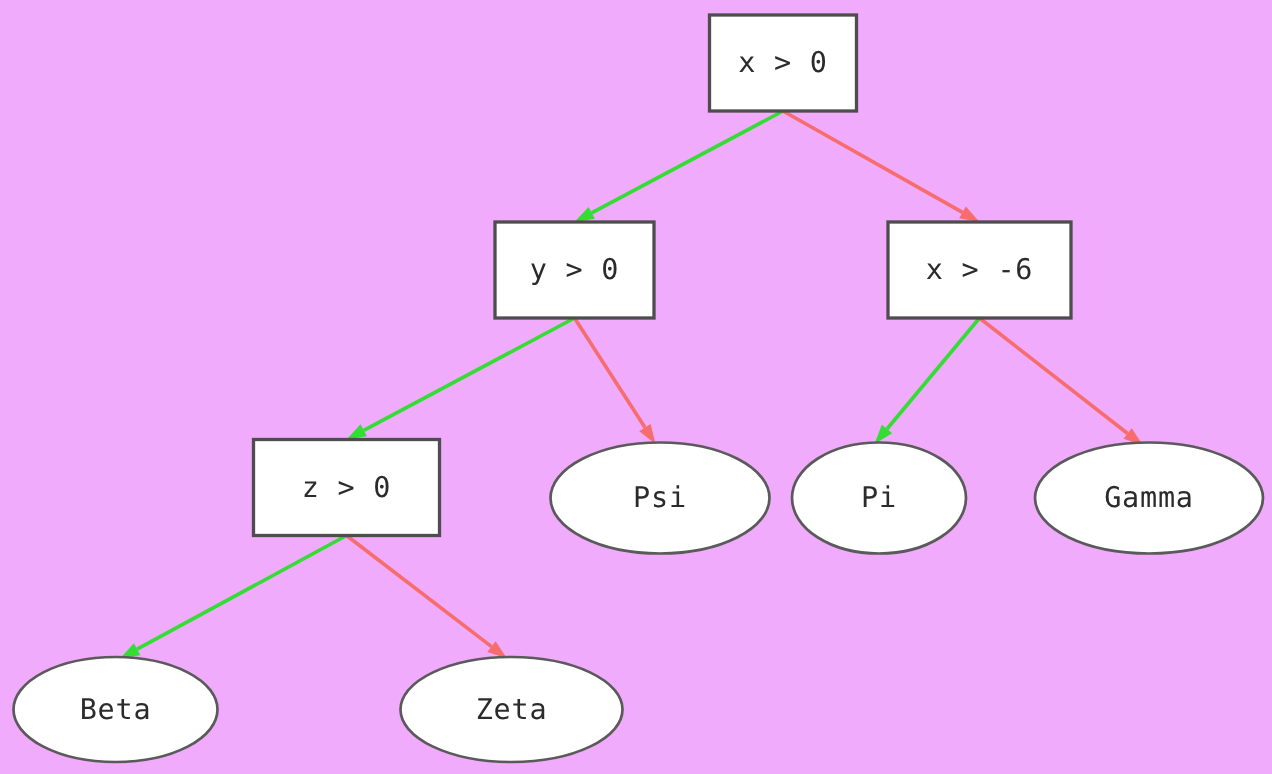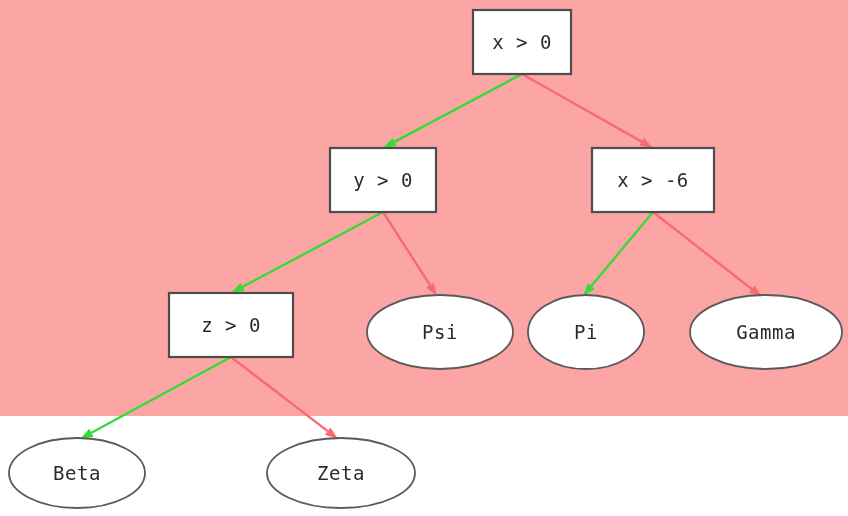--- a/index.html
+++ b/index.html
@@ -9,22 +9,22 @@
   }
   body {
     width: 848px;
     height: 516px;
     overflow: hidden;
     font-family: "DejaVu Sans Mono", "Liberation Mono", monospace;
   }
   #diagram-root {
     position: relative;
     width: 848px;
-    height: 416px;
-    background: #fca5a5;
+    height: 516px;
+    background: #f0abfc;
   }
   svg#tree-svg {
     display: block;
     width: 848px;
     height: 516px;
   }
   .node-shape {
     fill: #ffffff;
     stroke: #555555;
     stroke-width: 2;

